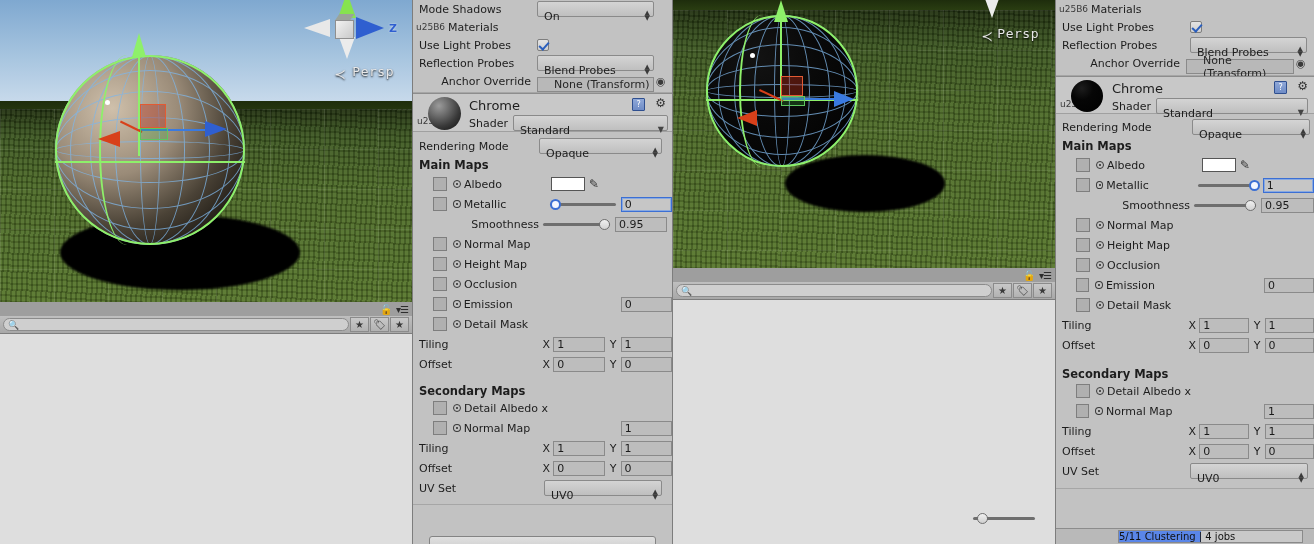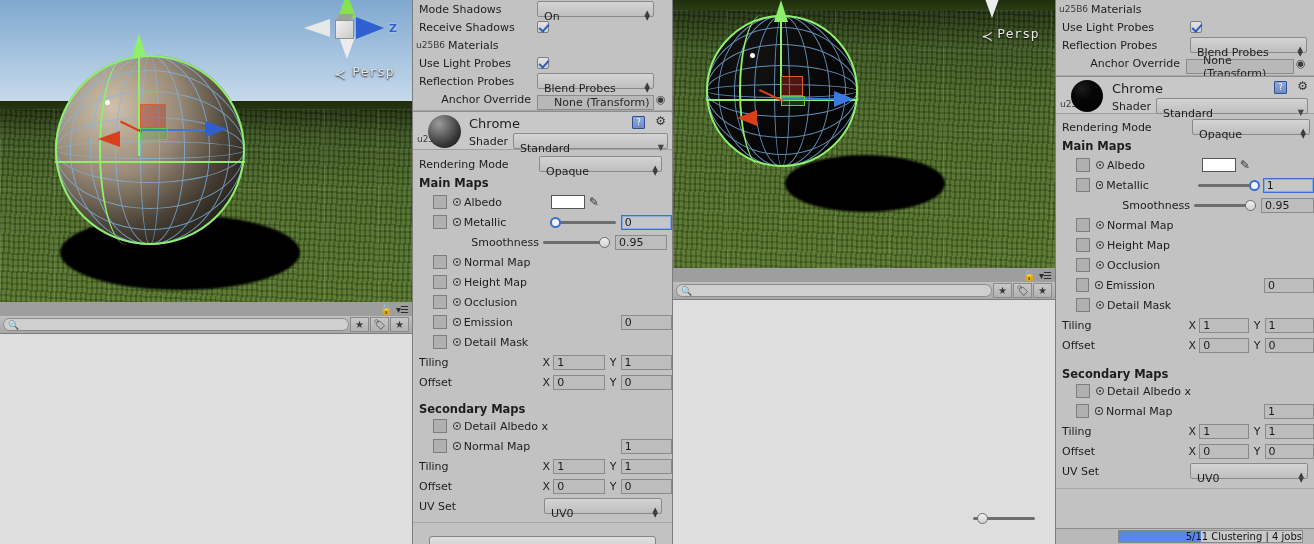--- a/index.html
+++ b/index.html
@@ -188,21 +188,21 @@
     font-size:12px; color:#1d1d1d;
   }
 
   .statusbar{
     position:absolute; left:0; right:0; bottom:0; height:16px;
     background:#b9b9b9; border-top:1px solid #8c8c8c;
     display:flex; align-items:center;
   }
   .progress{
     position:relative; height:13px; background:#c9c9c9; border:1px solid #8a8a8a;
-    display:flex; align-items:center; justify-content:flex-end; overflow:hidden;
+    display:flex; align-items:center; justify-content:flex-start; overflow:hidden;
   }
   .progress .fill{ position:absolute; left:0; top:0; bottom:0; background:#5a86e8; }
   .progress span{ position:relative; font-size:10px; color:#111; }
 
   .hsep-v{ position:absolute; width:1px; background:#7d7d7d; }
 
   .zoomslider{ position:absolute; height:12px; display:flex; align-items:center; }
   .zoomslider .track{ width:100%;height:3px;background:#6e6e6e;border-radius:2px; }
   .zoomslider .knob{ position:absolute; width:11px;height:11px;border-radius:50%;
     background:linear-gradient(to bottom,#f0f0f0,#cfcfcf); border:1px solid #6f6f6f; }
@@ -284,24 +284,20 @@
   <div class="inspector" style="left:413px;top:0;width:259px;height:544px;">
 
     <div class="row" style="height:18px;">
       <div class="lbl" style="width:118px;">Mode Shadows</div>
       <div class="dropdown" style="width:117px;">
         <span>On</span>
         <span class="dd-caret2">▲<br>▼</span>
       </div>
     </div>
 
-    <div class="row" style="height:18px;">
-      <div class="lbl" style="width:118px;">Receive Shadows</div>
-      <div class="chk on"></div>
-    </div>
 
     <div class="row" style="height:18px;padding-left:3px;">
       <span class="foldout tri-right" style="margin-right:3px;"></span>
       <div class="lbl">Materials</div>
     </div>
 
     <div class="row" style="height:18px;">
       <div class="lbl" style="width:118px;">Use Light Probes</div>
       <div class="chk on"></div>
     </div>

